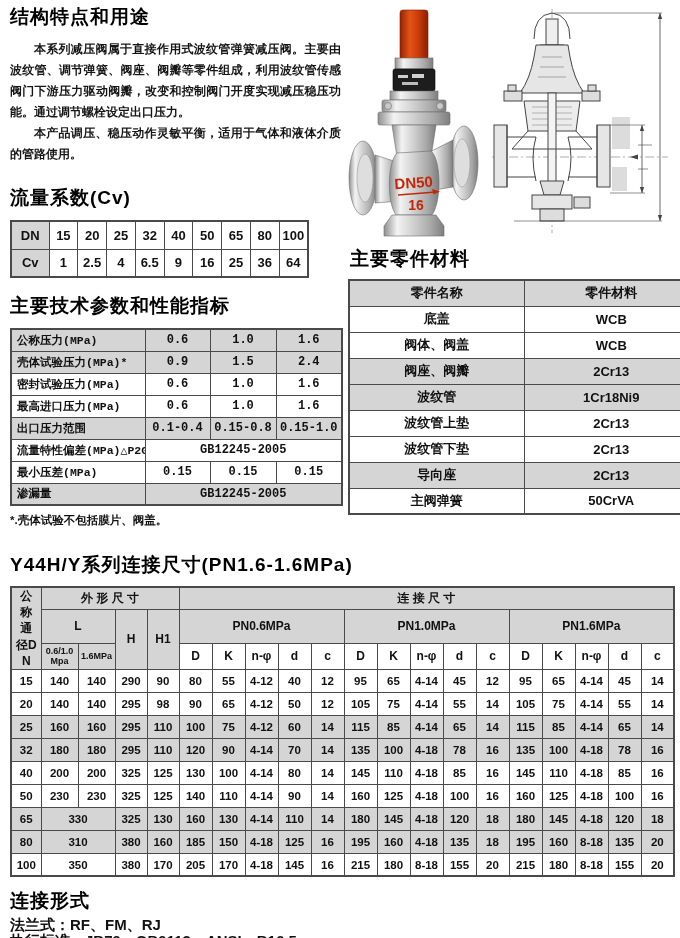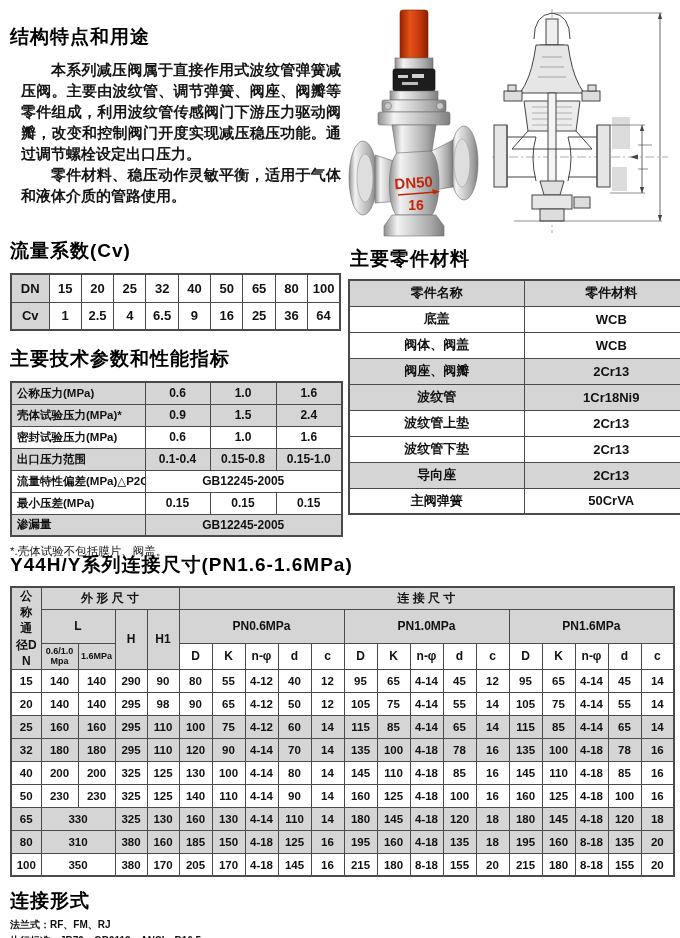--- a/index.html
+++ b/index.html
@@ -7,43 +7,43 @@
   html,body { background:#ffffff; }
   body {
     width:680px; height:938px;
     font-family:"Liberation Sans","DejaVu Sans",sans-serif;
     color:#111;
   }
   .page { position:relative; width:680px; height:938px; background:#fff; overflow:hidden; }
 
   h2.sec { font-size:19px; font-weight:bold; letter-spacing:1px; color:#000; }
 
-  .col-left  { position:absolute; left:10px; top:24px;  width:331px; }
+  .col-left  { position:absolute; left:10px; top:4px;  width:331px; }
   .col-right { position:absolute; left:348px; top:5px; width:328px; }
   .bottom    { position:absolute; left:10px; top:552px; width:663px; }
 
-  p.body { font-size:15px; font-weight:bold; line-height:21px; text-align:justify; text-indent:2em; color:#151515;margin-left:11px; }
+  p.body { font-size:12px; font-weight:bold; line-height:21px; text-align:justify; text-indent:2em; color:#151515; }
   .col-left h2.sec { margin-bottom:9px; }
-  .mt-cv   { margin-top:32px; }
+  .mt-cv   { margin-top:20px; }
   .mt-tech { margin-top:15px; }
 
   table { border-collapse:collapse; table-layout:fixed; background:#fff; }
   .tbl       { border:2px solid #4a4a4a; }
   .tbl td, .tbl th { border:1px solid #4a4a4a; text-align:center; font-weight:bold; overflow:hidden; color:#111; }
   td.shade, tr.shade td { background:#d5d5d5; }
 
   
-  .cv { width:331px; }
+  .cv { width:299px; }
   .cv td { height:28px; font-size:13px; }
 
   
-  .tech { width:331px; }
+  .tech { width:331px;font-family:Liberation Mono, monospace; }
   .tech td { height:22px; font-size:12px; }
   .tech td.lbl { text-align:left; padding-left:5px; white-space:nowrap; font-size:11.5px; }
-  p.footnote { margin-top:7px; font-size:11.5px; font-weight:normal; }
+  p.footnote { margin-top:7px; font-size:11.5px; font-weight:bold; }
 
   
   .imgs { display:flex; gap:10px; align-items:flex-start; height:239px; }
   .mat-title { margin:2px 0 7px 2px; }
 
   
   .mat { width:352px; }
   .mat td { height:26px; font-size:13px; }
 
   
@@ -54,33 +54,33 @@
   .dims thead tr.r2 th { height:28px; }
   .dims thead tr.r3 th { height:26px; background:#fff; }
   .dims thead tr.r3 th.small { background:#d5d5d5; font-size:9px; line-height:1.15; font-weight:bold; }
   .dims thead th.keep { background:#d5d5d5; }
   .dims th.dn-h { font-size:12px; line-height:1.35; word-break:break-all; padding:0 3px; }
   .dims tbody td { height:23px; font-size:11.5px; }
 
   
   .footer-block { margin-top:11px; }
   .footer-block h2.sec { margin-bottom:3px; }
-  .footer-block p { font-size:10px; font-weight:bold; line-height:16px; }
+  .footer-block p { font-size:15px; font-weight:bold; line-height:16px; }
 
   svg text { font-family:"Liberation Sans","DejaVu Sans",sans-serif; }
 </style>
 </head>
 <body>
 
 <div class="page">
 
   <section class="col-left">
     <h2 class="sec">结构特点和用途</h2>
     <p class="body">本系列减压阀属于直接作用式波纹管弹簧减压阀。主要由波纹管、调节弹簧、阀座、阀瓣等零件组成，利用波纹管传感阀门下游压力驱动阀瓣，改变和控制阀门开度实现减压稳压功能。通过调节螺栓设定出口压力。</p>
-    <p class="body">零件材料、稳压动作灵敏平衡，适用于气体和液体介质的管路使用。</p>
+    <p class="body">本产品调压、稳压动作灵敏平衡，适用于气体和液体介质的管路使用。</p>
 
     <h2 class="sec mt-cv">流量系数(Cv)</h2>
     <table class="tbl cv" id="cv-table">
       <colgroup>
           <col style="width:38px">
         </colgroup>
       <tbody>
           <tr>
             <td class="shade">DN</td>
             <td>15</td>
@@ -124,20 +124,26 @@
             <td>1.6</td>
           </tr>
           <tr class="shade">
             <td class="lbl">壳体试验压力(MPa)*</td>
             <td>0.9</td>
             <td>1.5</td>
             <td>2.4</td>
           </tr>
           <tr>
             <td class="lbl">密封试验压力(MPa)</td>
+            <td>0.6</td>
+            <td>1.0</td>
+            <td>1.6</td>
+          </tr>
+          <tr>
+            <td class="lbl">最高进口压力(MPa)</td>
             <td>0.6</td>
             <td>1.0</td>
             <td>1.6</td>
           </tr>
           <tr class="shade">
             <td class="lbl">出口压力范围</td>
             <td>0.1-0.4</td>
             <td>0.15-0.8</td>
             <td>0.15-1.0</td>
           </tr>

